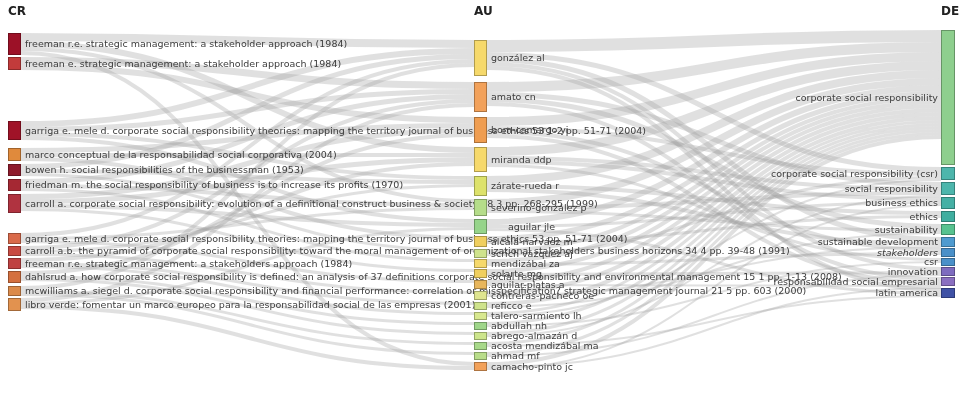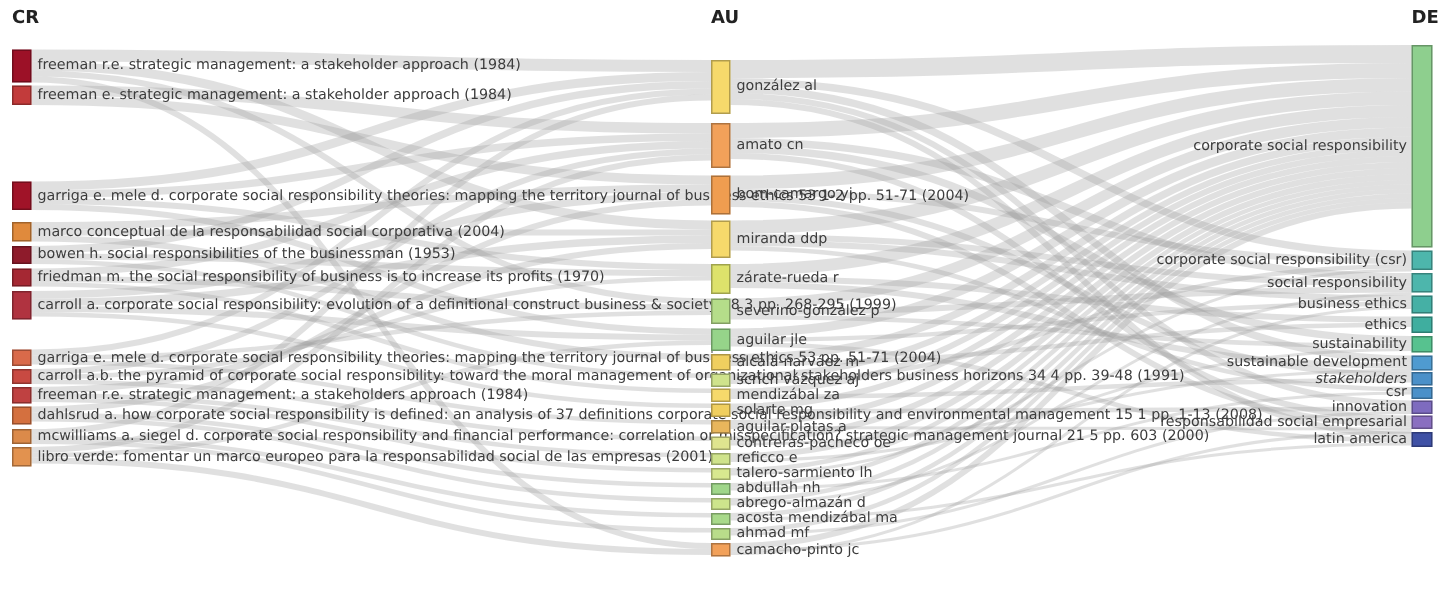--- a/index.html
+++ b/index.html
@@ -198,21 +198,21 @@
       <div class="node" style="left: 941px; top: 277px; width: 14px; height: 9px; background: rgb(138, 111, 192);"></div>
       <div class="node" style="left: 941px; top: 288px; width: 14px; height: 10px; background: rgb(63, 81, 165);"></div>
     </div>
   <div class="layer" id="layer-front">
       <div class="nlabel" style="left: 491px; top: 52px;">gonzález al</div>
       <div class="nlabel" style="left: 491px; top: 91px;">amato cn</div>
       <div class="nlabel" style="left: 491px; top: 124px;">bom-camargo yi</div>
       <div class="nlabel" style="left: 491px; top: 154px;">miranda ddp</div>
       <div class="nlabel" style="left: 491px; top: 180px;">zárate-rueda r</div>
       <div class="nlabel" style="left: 491px; top: 202px;">severino-gonzález p</div>
-      <div class="nlabel" style="left: 491px; top: 221px;">aguilar jle</div>
+      <div class="nlabel" style="left: 508px; top: 221px;">aguilar jle</div>
       <div class="nlabel" style="left: 491px; top: 236px;">alcalá-narváez m</div>
       <div class="nlabel" style="left: 491px; top: 248px;">scrich vázquez aj</div>
       <div class="nlabel" style="left: 491px; top: 258px;">mendizábal za</div>
       <div class="nlabel" style="left: 491px; top: 268px;">solarte mg</div>
       <div class="nlabel" style="left: 491px; top: 279px;">aguilar-platas a</div>
       <div class="nlabel" style="left: 491px; top: 290px;">contreras-pacheco oe</div>
       <div class="nlabel" style="left: 491px; top: 300px;">reficco e</div>
       <div class="nlabel" style="left: 491px; top: 310px;">talero-sarmiento lh</div>
       <div class="nlabel" style="left: 491px; top: 320px;">abdullah nh</div>
       <div class="nlabel" style="left: 491px; top: 330px;">abrego-almazán d</div>

